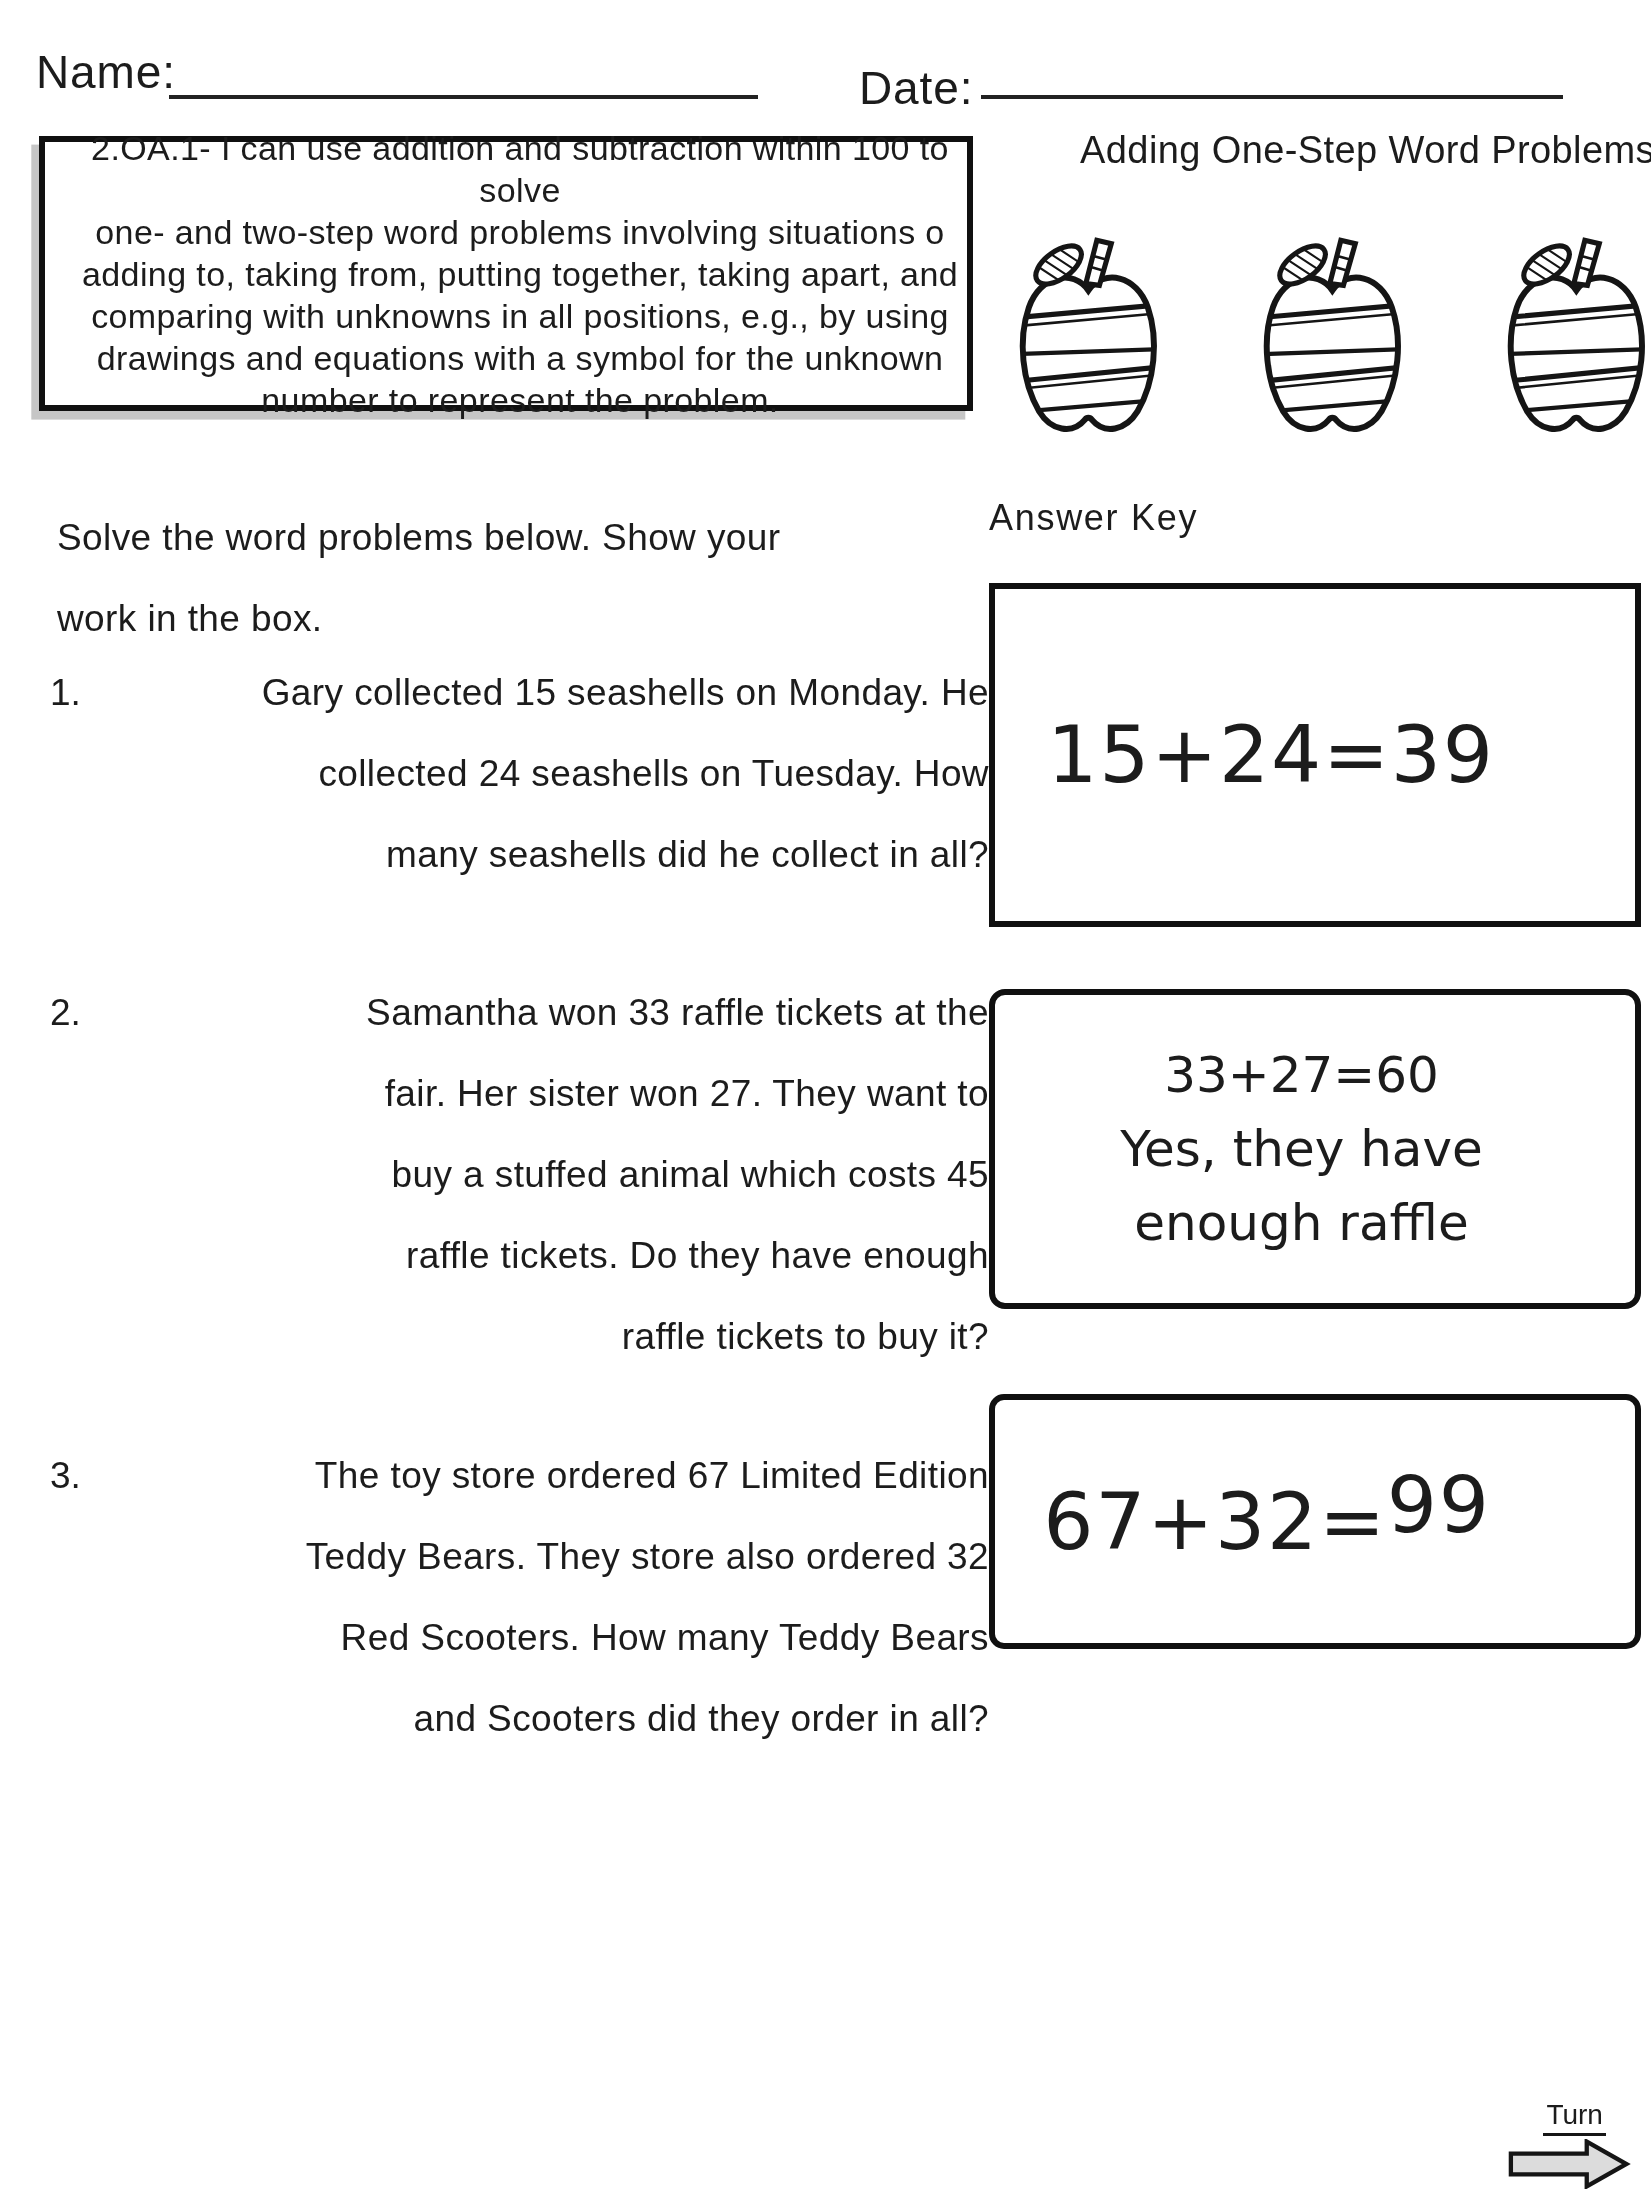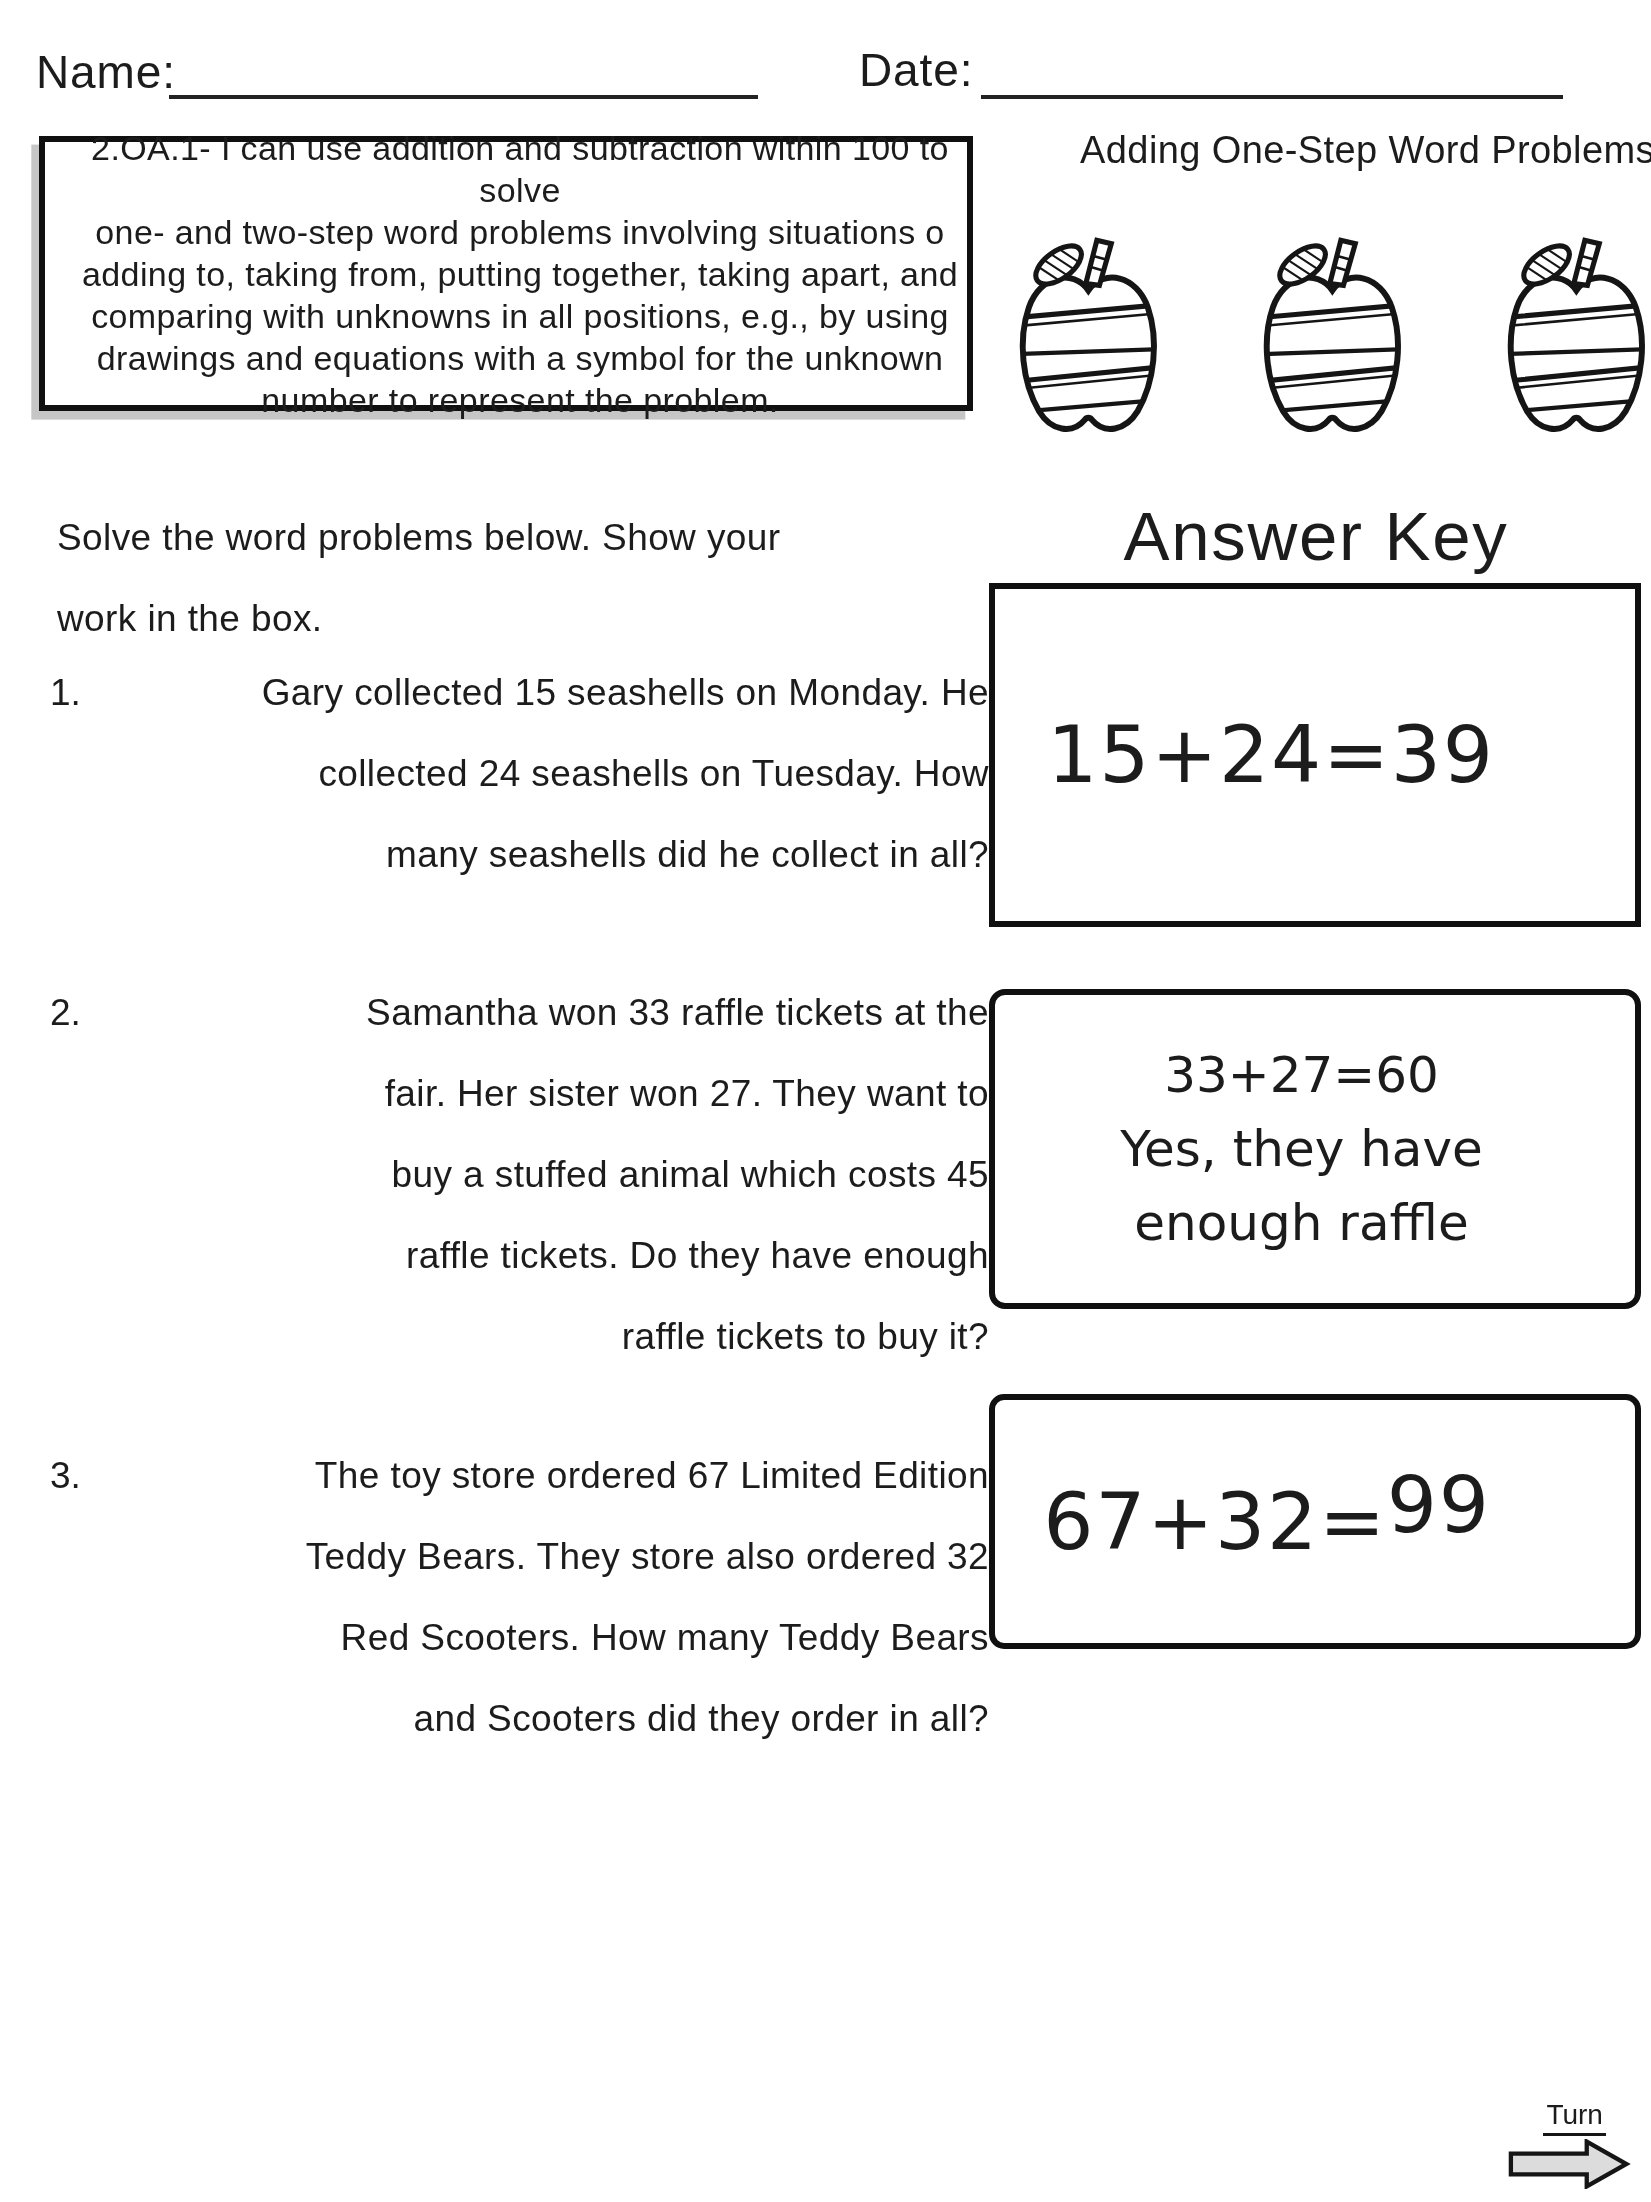--- a/index.html
+++ b/index.html
@@ -23,21 +23,21 @@
     text-align:center;font-size:34px;line-height:42px;letter-spacing:0.4px;
   }
   .std-line{display:block;padding-left:28px;}
 
   
   .ws-title{left:1032px;top:129px;width:671px;text-align:center;font-size:38px;letter-spacing:0.4px;}
   .apples{left:1011px;top:229px;width:641px;display:flex;justify-content:space-between;}
   .apple{width:153px;height:213px;display:block;}
 
   
-  .ak-heading{left:989px;top:497px;width:654px;text-align:center;font-size:69px;letter-spacing:1.7px;}
+  .ak-heading{left:989px;top:497px;width:654px;font-size:36px;letter-spacing:1.7px;}
   .abox{
     left:989px;width:652px;box-sizing:border-box;border:6px solid #101010;background:#fff;
     display:flex;flex-direction:column;align-items:center;justify-content:center;
     font-family:"DejaVu Sans",sans-serif;text-align:center;padding-left:7px;
   }
   .abox1{top:583px;height:344px;}
   .abox2{top:989px;height:320px;border-radius:16px;}
   .abox3{top:1394px;height:255px;border-radius:15px;}
   .ans-big{font-size:79px;letter-spacing:1.7px;margin-right:95px;white-space:nowrap;}
   .ans-line{font-size:50px;line-height:74px;display:block;}
@@ -65,21 +65,21 @@
       <path d="M91,72 C73,46 34,54 21,92 C8,130 13,180 33,214 C47,237 72,242 87,224 C89,221 93,221 95,224 C110,242 135,237 149,214 C169,180 174,130 161,92 C148,54 109,46 91,72 Z"></path>
     </clipPath>
     <clipPath id="apple-leaf-clip">
       <ellipse cx="0" cy="0" rx="31" ry="16"></ellipse>
     </clipPath>
   </defs>
 </svg>
 
 <div class="abs hdr-label" style="left:36px;top:45px;">Name:</div>
 <div class="abs blank-line" style="left:169px;top:50px;width:589px;"></div>
-<div class="abs hdr-label" style="left:859px;top:43px;">Date:</div>
+<div class="abs hdr-label" style="left:859px;top:61px;">Date:</div>
 <div class="abs blank-line" style="left:981px;top:50px;width:582px;"></div>
 
 <div class="abs std-box">
   <span class="std-line">2.OA.1- I can use addition and subtraction within 100 to solve</span>
   <span class="std-line">one- and two-step word problems involving situations o</span>
   <span class="std-line">adding to, taking from, putting together, taking apart, and</span>
   <span class="std-line">comparing with unknowns in all positions, e.g., by using</span>
   <span class="std-line">drawings and equations with a symbol for the unknown</span>
   <span class="std-line">number to represent the problem.</span>
 </div>

